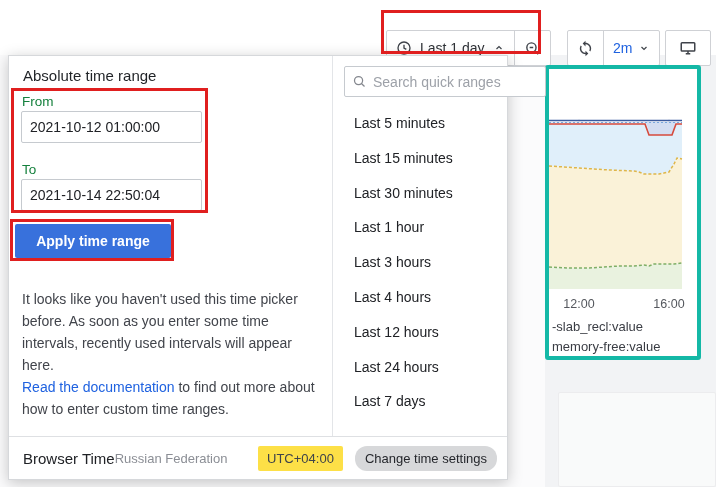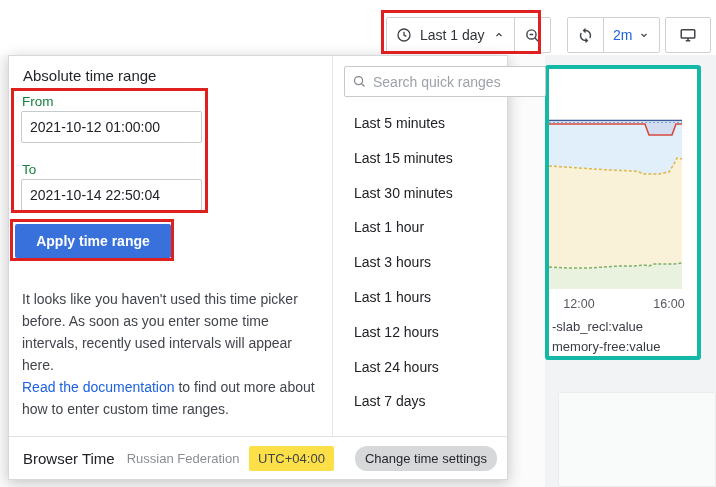--- a/index.html
+++ b/index.html
@@ -3,21 +3,21 @@
 <meta charset="utf-8">
 <style>
   * { margin:0; padding:0; box-sizing:border-box; }
   html,body { width:716px; height:487px; overflow:hidden; }
   body { font-family:"Liberation Sans", sans-serif; background:#fbfbfc; color:#202226; position:relative; }
 
   .bg-right { position:absolute; left:545px; top:55px; width:171px; height:432px; background:#f2f3f5; }
 
   
   .toolbar { position:absolute; top:0; left:0; width:716px; height:55px; background:#ffffff; }
-  .btn-group { position:absolute; top:17px; height:36px; background:#fff; border:1px solid #cfd1d5; border-radius:2px; display:flex; align-items:stretch; color:#3f434a; }
+  .btn-group { position:absolute; top:30px; height:36px; background:#fff; border:1px solid #cfd1d5; border-radius:2px; display:flex; align-items:stretch; color:#3f434a; }
   .btn-seg { display:flex; align-items:center; padding:0 9px; cursor:pointer; }
   .btn-seg + .btn-seg { border-left:1px solid #cfd1d5; }
   .tr-label { font-size:14px; font-weight:500; color:#2f3237; margin:0 8px 0 8px; white-space:nowrap; }
   .interval-label { font-size:14px; font-weight:500; color:#1f62e0; margin-right:6px; }
   .icon { display:inline-flex; align-items:center; justify-content:center; }
 
   .group-timerange { left:386px; }
   .group-refresh   { left:567px; }
   .group-kiosk     { left:665px; width:46px; justify-content:center; }
 
@@ -42,24 +42,24 @@
 
   .tp-right { position:absolute; left:324px; top:0; width:221px; height:382px; overflow:hidden; }
   .search-box { position:absolute; left:11px; top:10px; width:202px; height:31px; border:1px solid #c6cacf; border-radius:2px; background:#fff; display:flex; align-items:center; padding:0 7px; }
   .search-box input { border:none; outline:none; flex:1; min-width:0; font-family:"Liberation Sans",sans-serif; font-size:14px; color:#202226; margin-left:6px; }
   .search-box input::placeholder { color:#9da1a8; }
   .qr-list { position:absolute; left:0; top:50px; width:221px; }
   .qr-item { height:34.8px; line-height:34.8px; padding-left:21px; font-size:14px; color:#202226; cursor:pointer; }
 
   .tp-footer { position:absolute; left:0; bottom:0; width:100%; height:43px; border-top:1px solid #dee0e3; background:#fff; display:flex; align-items:center; padding:0 10px 0 14px; }
   .ft-title { font-size:15px; color:#202226; }
-  .ft-region { font-size:13px; color:#8b8e95; margin-left:12px; }
+  .ft-region { font-size:13px; color:#8b8e95; }
   .ft-spacer { flex:1; }
   .utc-tag { background:#fde047; color:#3f434a; font-size:13px; padding:5px 9px; border-radius:2px; }
-  .change-btn { margin-left:21px; background:#d7d8da; color:#25272c; font-size:13px; font-weight:500; padding:5px 10px; border:none; border-radius:12px; font-family:"Liberation Sans",sans-serif; cursor:pointer; }
+  .change-btn { margin-left:12px; background:#d7d8da; color:#25272c; font-size:13px; font-weight:500; padding:5px 10px; border:none; border-radius:12px; font-family:"Liberation Sans",sans-serif; cursor:pointer; }
 
   
   .graph-card { position:absolute; left:545px; top:65px; width:156px; height:295px; background:#fff; border:4px solid #14b8a6; border-radius:3px; z-index:5; overflow:hidden; }
   .chart-wrap { position:absolute; left:0; top:45px; width:135px; height:180px; }
   .x-ticks { position:absolute; top:228px; left:0; width:156px; font-size:12.5px; color:#55585e; }
   .x-tick { position:absolute; top:0; transform:translateX(-50%); }
   .tick-12 { left:30px; } .tick-16 { left:120px; }
   .legend { position:absolute; left:3px; top:248px; font-size:13px; line-height:20px; color:#3a3d44; white-space:nowrap; }
   .panel2 { position:absolute; left:558px; top:392px; width:158px; height:95px; background:#f9fafa; border:1px solid #ececee; border-radius:2px; z-index:4; }
 </style>
@@ -179,21 +179,21 @@
           </svg>
       </span>
       <input type="text" placeholder="Search quick ranges" style="">
     </div>
     <div class="qr-list">
       <div class="qr-item">Last 5 minutes</div>
       <div class="qr-item">Last 15 minutes</div>
       <div class="qr-item">Last 30 minutes</div>
       <div class="qr-item">Last 1 hour</div>
       <div class="qr-item">Last 3 hours</div>
-      <div class="qr-item">Last 1 hours</div>
+      <div class="qr-item">Last 4 hours</div>
       <div class="qr-item">Last 12 hours</div>
       <div class="qr-item">Last 24 hours</div>
       <div class="qr-item">Last 7 days</div>
     </div>
   </div>
 
   <div class="tp-footer">
     <span class="ft-title">Browser Time</span>
     <span class="ft-region">Russian Federation</span>
     <span class="ft-spacer"></span>

